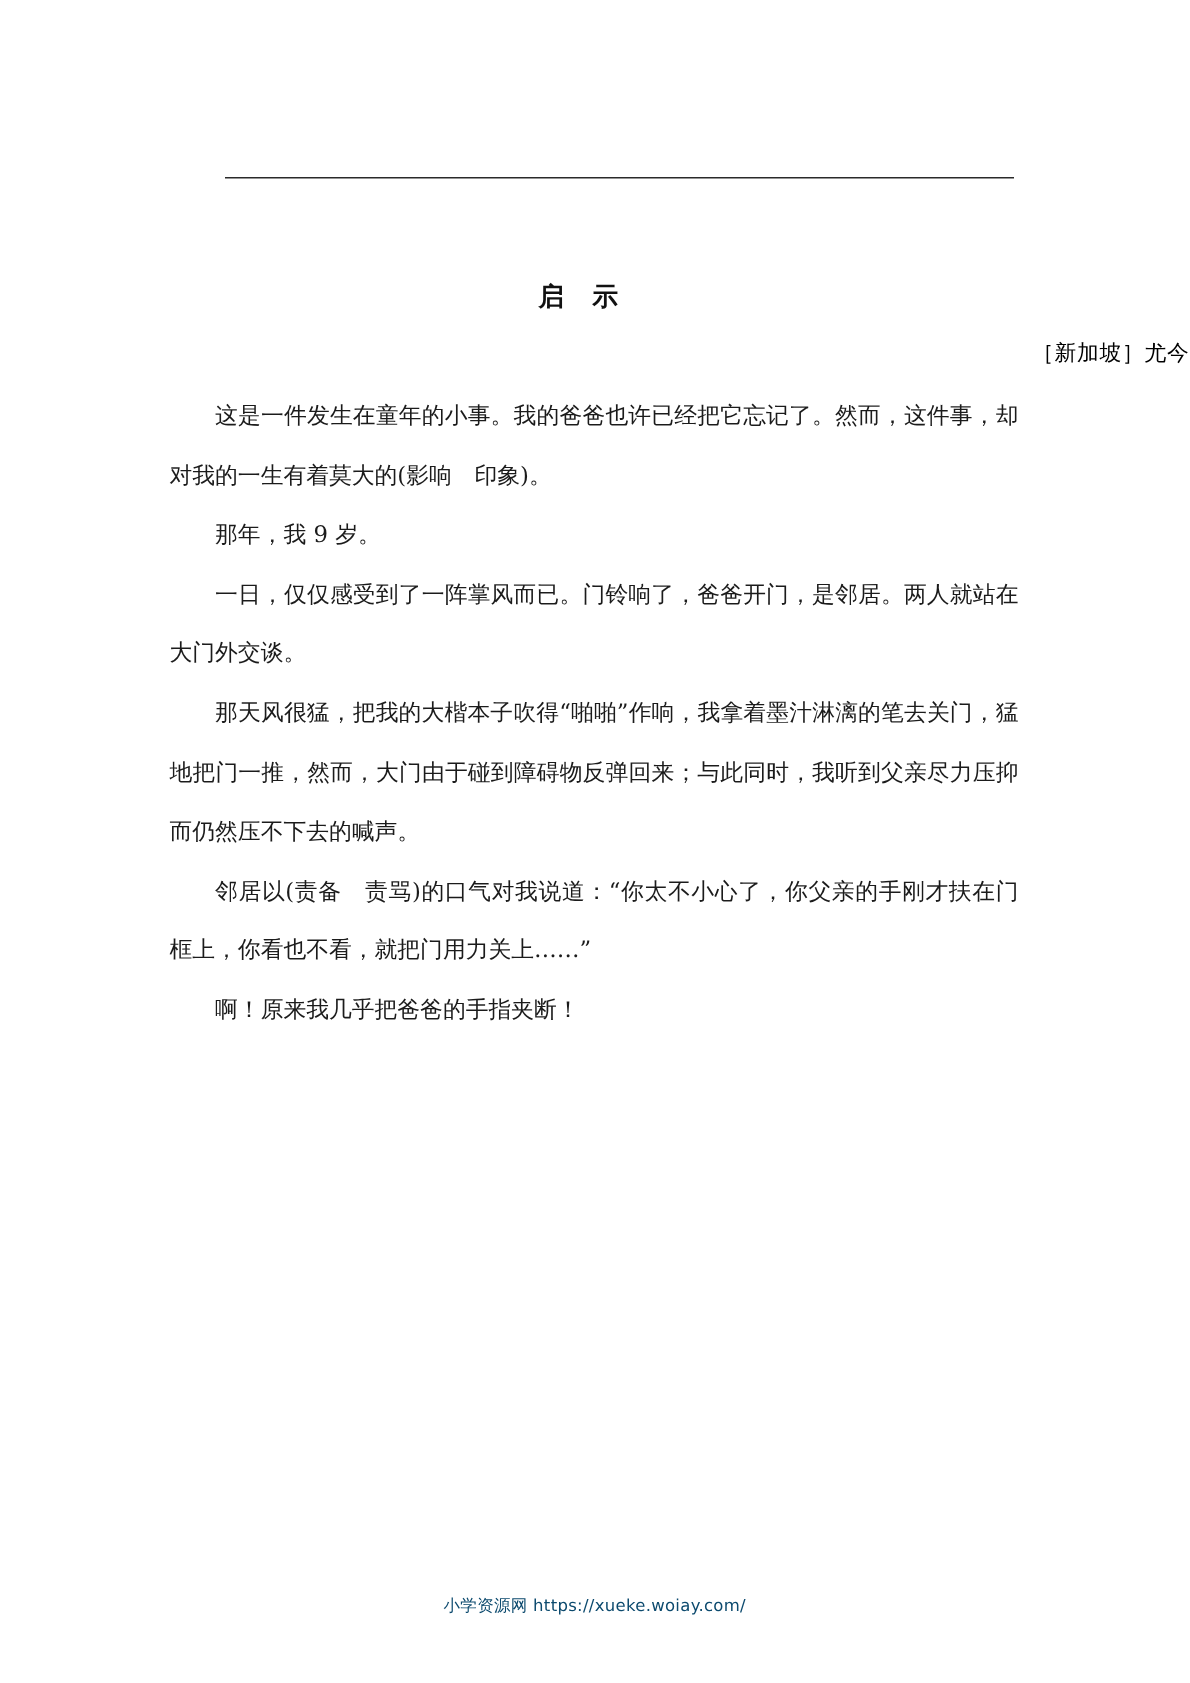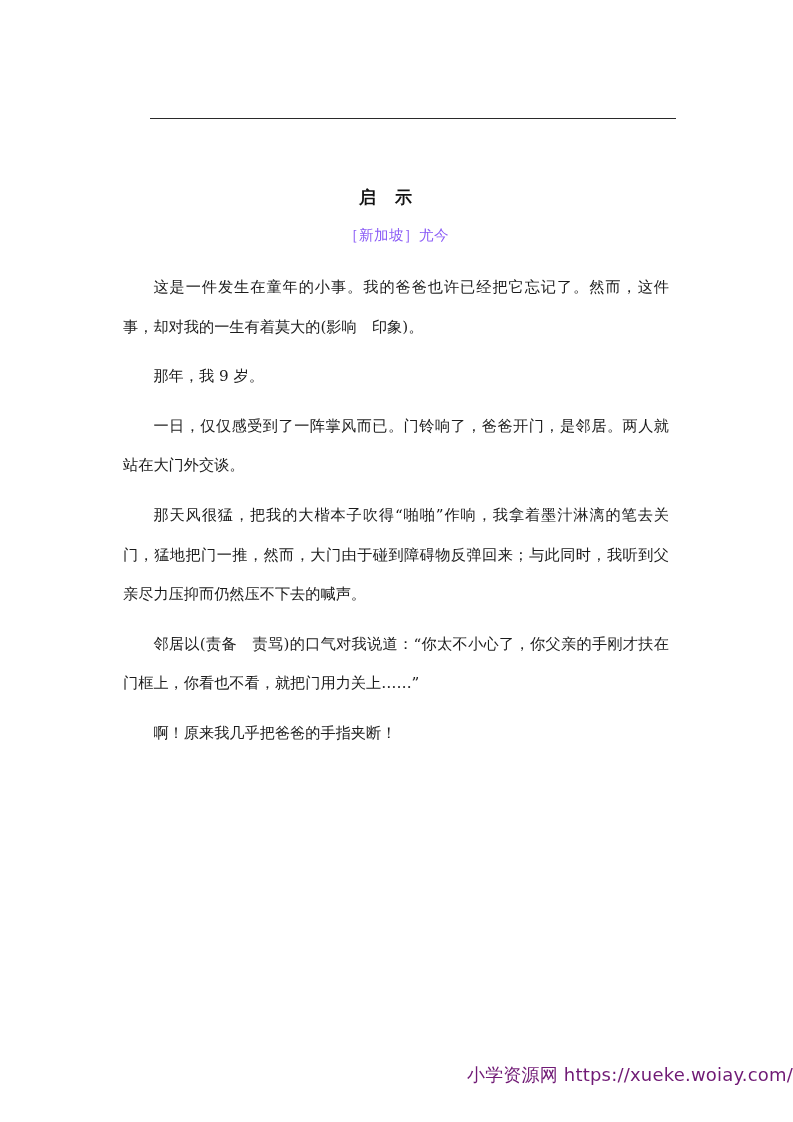--- a/index.html
+++ b/index.html
@@ -67,58 +67,58 @@
     letter-spacing: 1px;
     color: #111111;
   }
 
   
   .article-author {
     position: absolute;
     left: 0;
     top: 226px;
     width: 793px;
-    text-align: center;
+    text-align: right;
     font-family: "DejaVu Serif", "Liberation Serif", serif;
     font-size: 14.5px;
     letter-spacing: 0.5px;
-    color: #8b5cf6;
+    color: #000000;
   }
 
   
   .article-body {
     position: absolute;
     left: 113px;
     top: 258px;
     width: 566px;
     font-family: "DejaVu Serif", "Liberation Serif", serif;
     font-size: 15.2px;
     line-height: 39.6px;
     color: #1b1b1b;
     text-align: justify;
     text-justify: inter-character;
   }
   .para {
-    margin: 10px;
+    margin: 0;
     text-indent: 2em;
     text-align: justify;
     text-justify: inter-character;
     word-break: break-all;
   }
 
   
   .watermark {
     position: absolute;
     left: 0;
     top: 1063px;
     width: 793px;
-    text-align: right;
+    text-align: center;
     font-family: "DejaVu Sans", "Liberation Sans", sans-serif;
-    font-size: 18px;
-    color: #701a75;
+    font-size: 11px;
+    color: #0c4a6e;
     letter-spacing: 0.2px;
   }
 </style>
 </head>
 <body>
 
 <div id="page">
 
   <div class="top-rule-wrap">
     <div class="top-rule"></div>

